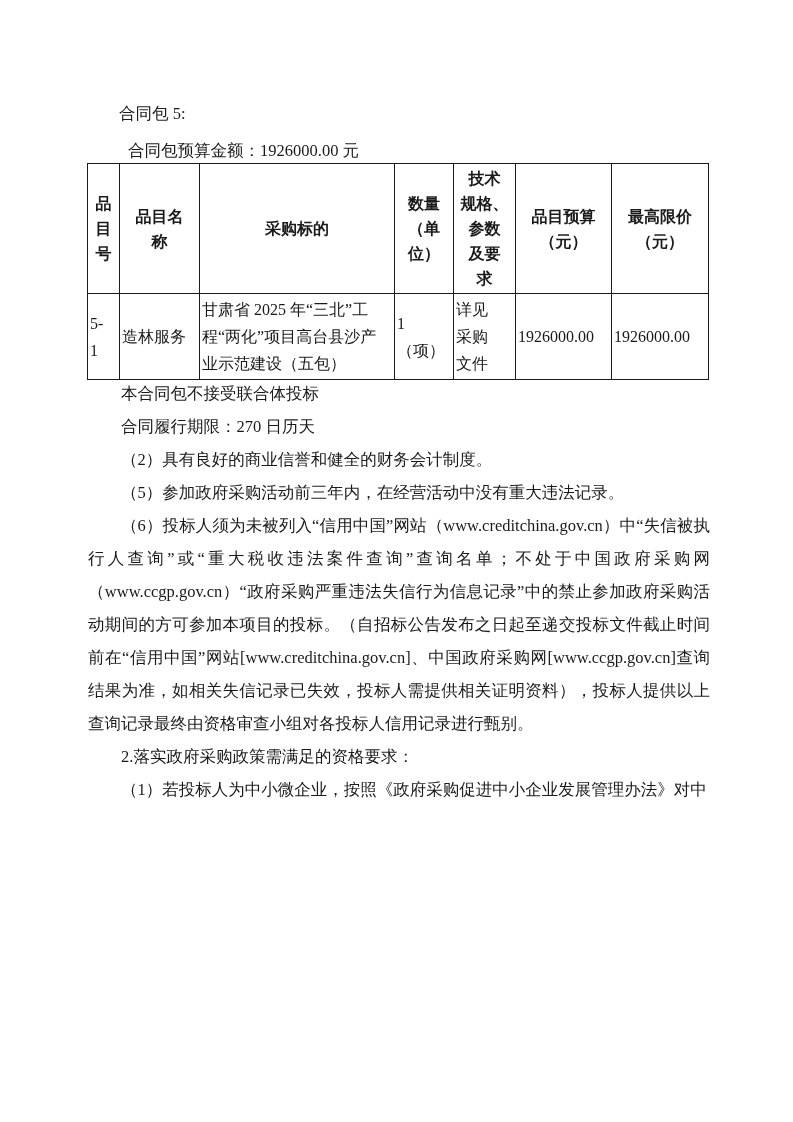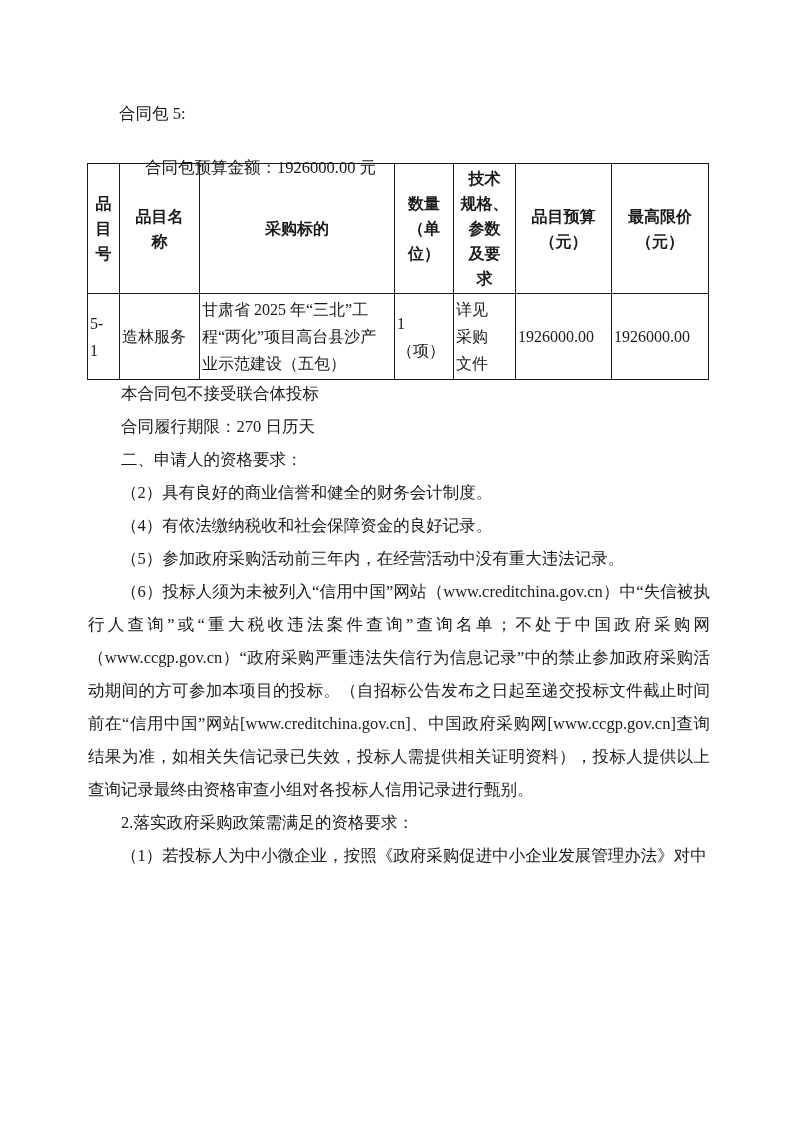--- a/index.html
+++ b/index.html
@@ -25,21 +25,21 @@
     margin: 0;
     white-space: nowrap;
     text-align: center;
   }
   .heading-budget {
     position: absolute;
     left: 128px;
     top: 140px;
     font-size: 16.5px;
     line-height: 22px;
-    margin: 17px;
+    margin: 0;
     white-space: nowrap;
   }
   table.items {
     position: absolute;
     left: 87px;
     top: 163px;
     width: 621px;
     border-collapse: collapse;
     table-layout: fixed;
     font-size: 16px;
@@ -133,22 +133,20 @@
 文件</td>
         <td>1926000.00</td>
         <td>1926000.00</td>
       </tr>
     </tbody>
   </table>
 
   <div class="body-text">
     <p>本合同包不接受联合体投标</p>
     <p>合同履行期限：270 日历天</p>
-    <p>二、申请人的资格要求：</p>
     <p>（2）具有良好的商业信誉和健全的财务会计制度。</p>
-    <p>（4）有依法缴纳税收和社会保障资金的良好记录。</p>
     <p>（5）参加政府采购活动前三年内，在经营活动中没有重大违法记录。</p>
     <p>（6）投标人须为未被列入“信用中国”网站（www.creditchina.gov.cn）中“失信被执行人查询”或“重大税收违法案件查询”查询名单；不处于中国政府采购网（www.ccgp.gov.cn）“政府采购严重违法失信行为信息记录”中的禁止参加政府采购活动期间的方可参加本项目的投标。（自招标公告发布之日起至递交投标文件截止时间前在“信用中国”网站[www.creditchina.gov.cn]、中国政府采购网[www.ccgp.gov.cn]查询结果为准，如相关失信记录已失效，投标人需提供相关证明资料），投标人提供以上查询记录最终由资格审查小组对各投标人信用记录进行甄别。</p>
     <p>2.落实政府采购政策需满足的资格要求：</p>
     <p>（1）若投标人为中小微企业，按照《政府采购促进中小企业发展管理办法》对中</p>
   </div>
 
 </div>
 
 </body></html>

